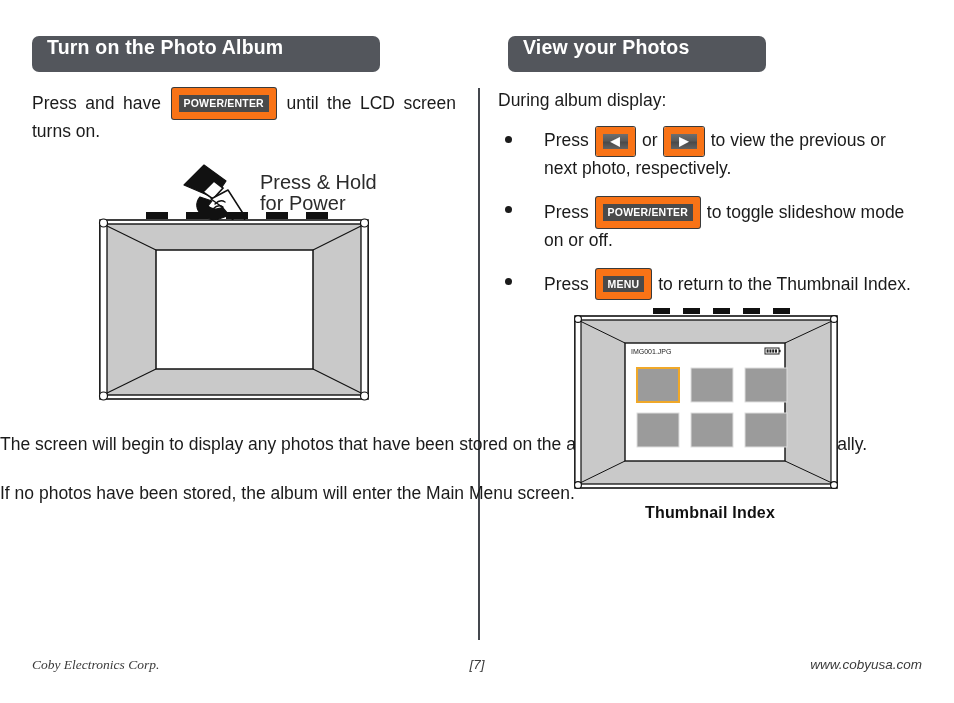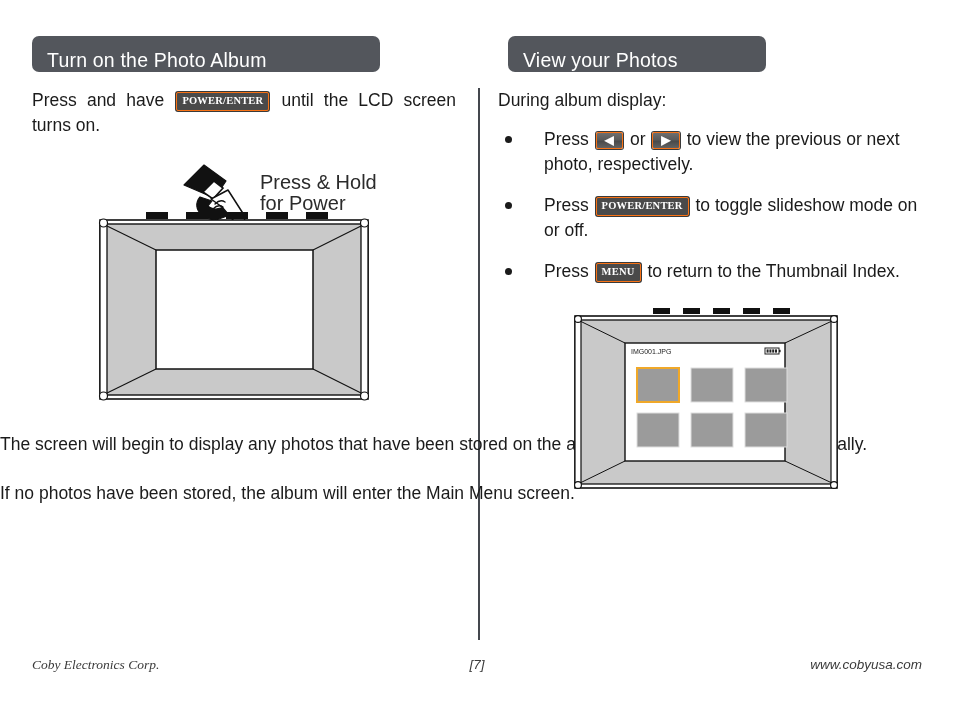--- a/index.html
+++ b/index.html
@@ -18,24 +18,24 @@
 
   .page { position: absolute; inset: 0; }
 
   
   .section-head {
     position: absolute;
     background: #53565c;
     border-radius: 7px;
     color: #ffffff;
     font-size: 19.5px;
-    font-weight: normal;
+    font-weight: bold;
     letter-spacing: .2px;
     display: flex;
-    align-items: flex-end;
+    align-items: flex-start;
     padding-left: 15px;
     box-sizing: border-box;
   }
   #head-left  { left: 32px;  top: 36px; width: 348px; height: 36px; }
   #head-right { left: 508px; top: 36px; width: 258px; height: 36px; }
 
   
   .col { position: absolute; }
   #col-left  { left: 32px;  top: 88px; width: 424px; }
   #col-right { left: 498px; top: 88px; width: 424px; }
@@ -60,24 +60,24 @@
     display: inline-block;
     vertical-align: 2px;
     background: #4a4a4a;
     color: #ffffff;
     font-size: 10.5px;
     font-weight: bold;
     letter-spacing: .2px;
     line-height: 1;
     padding: 3px 5px 3px 5px;
     border-radius: 2px;
-    border: 1px solid #f97316;
+    border: 7px solid #f97316;
     box-shadow: 0 0 0 1px #3a3a3a;
     margin: 0 2px;
-    font-family: Liberation Serif, serif;
+    font-family: Liberation Sans, sans-serif;
     white-space: nowrap;
   }
   .key.arrow {
     background: linear-gradient(180deg,#6e6e6e 0%,#5a5a5a 45%,#4a4a4a 55%,#626262 100%);
     font-size: 12px;
     padding: 1px 8px 2px 8px;
     vertical-align: 1px;
   }
 
   
@@ -304,20 +304,21 @@
 
       <g>
         <rect x="72" y="60" width="42" height="34" fill="#9b9b9b" stroke="#f0a828" stroke-width="2"></rect>
         <rect x="126" y="60" width="42" height="34" fill="#9b9b9b" stroke="#dedede" stroke-width="1"></rect>
         <rect x="180" y="60" width="42" height="34" fill="#9b9b9b" stroke="#dedede" stroke-width="1"></rect>
         <rect x="72" y="105" width="42" height="34" fill="#9b9b9b" stroke="#dedede" stroke-width="1"></rect>
         <rect x="126" y="105" width="42" height="34" fill="#9b9b9b" stroke="#dedede" stroke-width="1"></rect>
         <rect x="180" y="105" width="42" height="34" fill="#9b9b9b" stroke="#dedede" stroke-width="1"></rect>
       </g>
     </svg>
+    <div class="caption">Thumbnail Index</div>
   </div>
 
   <div class="footer">
     <span class="fl">Coby Electronics Corp.</span>
     <span class="fc">[7]</span>
     <span class="fr">www.cobyusa.com</span>
   </div>
 
 </div>
 

